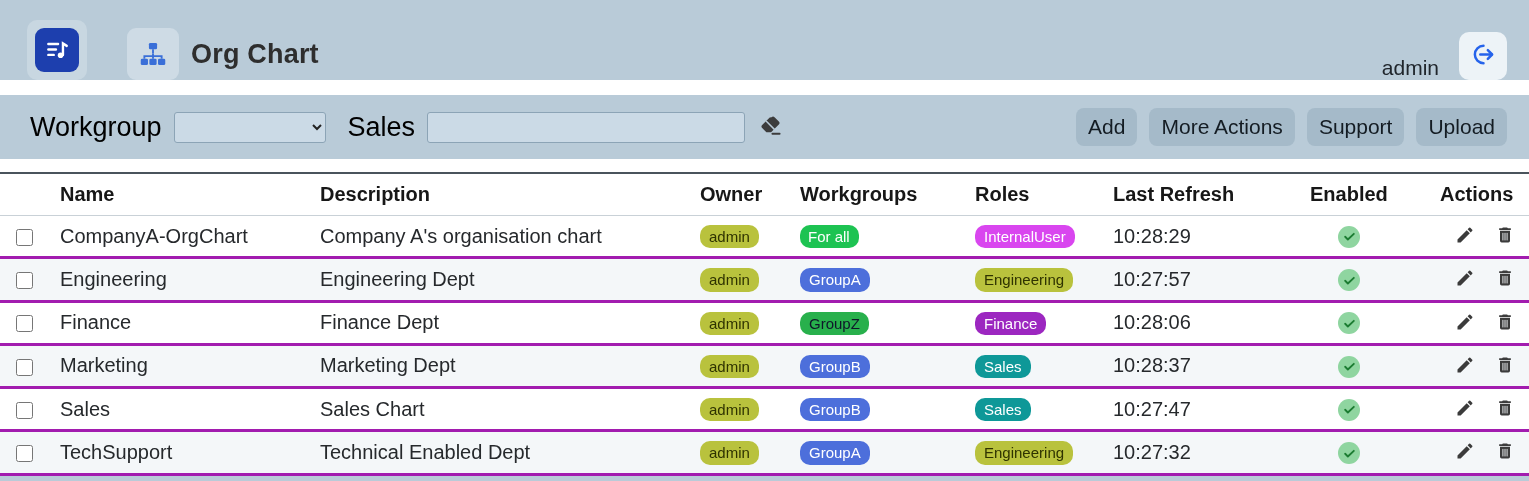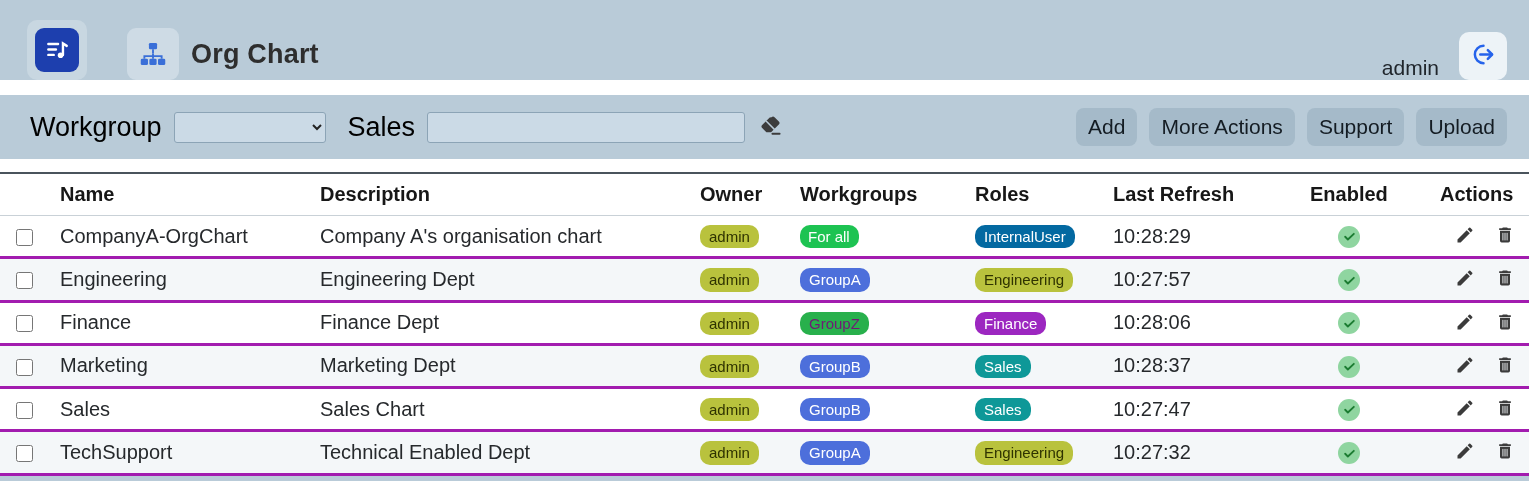--- a/index.html
+++ b/index.html
@@ -162,21 +162,21 @@
     </td>
     <td>CompanyA-OrgChart</td>
     <td>Company A's organisation chart</td>
     <td>
       <span class="badge" style="background: rgb(185, 194, 61); color: rgb(47, 51, 0);">admin</span>
     </td>
     <td>
       <span class="badge" style="background: rgb(29, 195, 82); color: rgb(255, 255, 255); padding-left: 8px;">For all</span>
     </td>
     <td>
-      <span class="badge" style="background: #0369a1; color: rgb(255, 255, 255);">InternalUser</span>
+      <span class="badge" style="background: #d946ef; color: rgb(255, 255, 255);">InternalUser</span>
     </td>
     <td>10:28:29</td>
     <td class="enabled-cell">
       <span class="check-circle">
         <svg width="13" height="13" viewBox="0 0 24 24">
           <path d="M4 12.5l5 5L20 7" stroke="#1c7c32" stroke-width="3.4" fill="none" stroke-linecap="round" stroke-linejoin="round"></path>
         </svg>
       </span>
     </td>
     <td class="actions-cell">
@@ -243,21 +243,21 @@
   <tr class="data-row">
     <td>
       <input type="checkbox" class="row-checkbox" style="">
     </td>
     <td>Finance</td>
     <td>Finance Dept</td>
     <td>
       <span class="badge" style="background: rgb(185, 194, 61); color: rgb(47, 51, 0);">admin</span>
     </td>
     <td>
-      <span class="badge" style="background: rgb(40, 176, 76); color: #701a75;">GroupZ</span>
+      <span class="badge" style="background: rgb(40, 176, 76); color: #0f172a;">GroupZ</span>
     </td>
     <td>
       <span class="badge" style="background: rgb(156, 39, 192); color: rgb(255, 255, 255);">Finance</span>
     </td>
     <td>10:28:06</td>
     <td class="enabled-cell">
       <span class="check-circle">
         <svg width="13" height="13" viewBox="0 0 24 24">
           <path d="M4 12.5l5 5L20 7" stroke="#1c7c32" stroke-width="3.4" fill="none" stroke-linecap="round" stroke-linejoin="round"></path>
         </svg>

